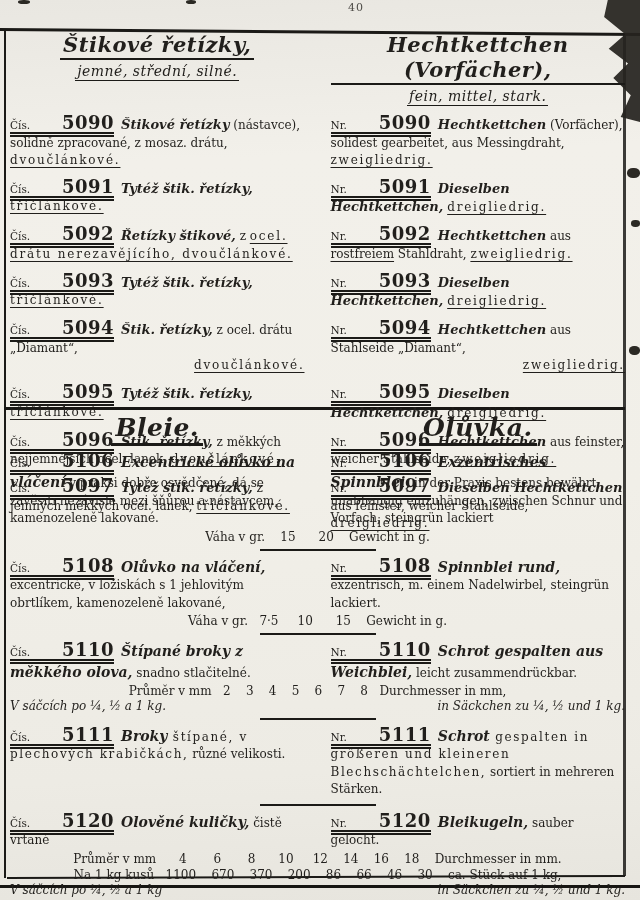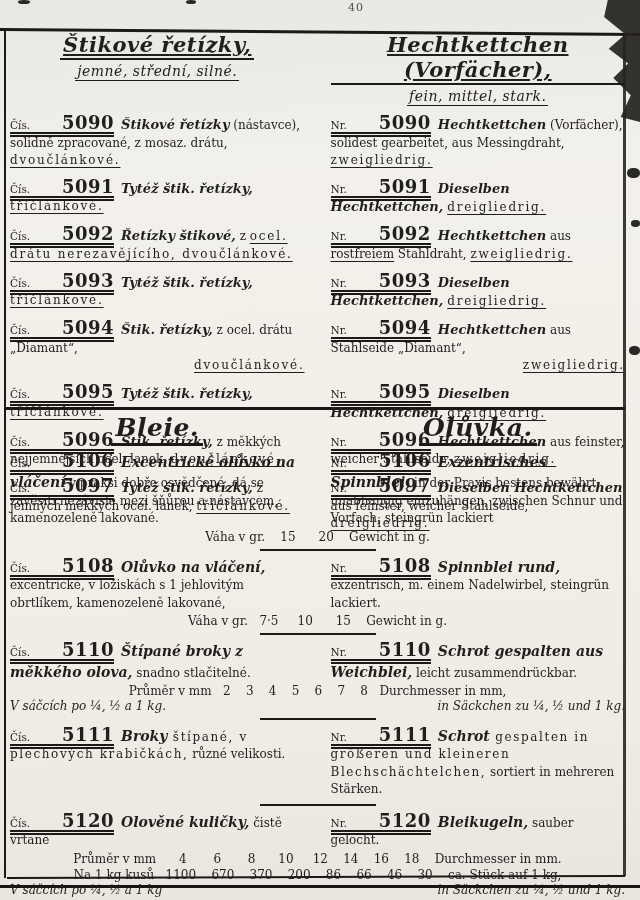--- a/index.html
+++ b/index.html
@@ -24,21 +24,21 @@
   .mark-b{right:0;top:220px;width:9px;height:7px;}
   .mark-c{right:0;top:346px;width:11px;height:9px;}
   .mark-d{left:18px;top:0;width:12px;height:4px;}
   .mark-e{left:186px;top:0;width:10px;height:4px;}
   .pageno{position:absolute;left:0;top:1px;width:640px;text-align:center;font-size:11px;color:#4d4b47;filter:blur(.5px);letter-spacing:1px;padding-left:36px;}
   
   .sec1{position:absolute;left:10px;top:32px;width:615px;}
   .sec2{position:absolute;left:10px;top:413px;width:615px;}
   .cols{display:grid;grid-template-columns:1fr 1fr;column-gap:26px;}
   .colhead{text-align:center;}
-  .h1{display:inline-block;font-size:21px;font-weight:bold;font-style:italic;letter-spacing:.5px;border-bottom:2.5px solid #1b1a17;padding:0 3px 1px;text-decoration:underline;}
+  .h1{display:inline-block;font-size:21px;font-weight:bold;font-style:italic;letter-spacing:.5px;border-bottom:2.5px solid #1b1a17;padding:0 3px 1px;}
   .h1sub{display:inline-block;font-size:14px;font-style:italic;letter-spacing:.5px;border-bottom:1.6px solid #1b1a17;padding:0 2px 1px;margin-top:3px;}
   .h2{display:inline-block;font-size:25px;font-weight:bold;font-style:italic;letter-spacing:.5px;border-bottom:3px solid #1b1a17;padding:0 4px 1px;}
   .pair{display:grid;grid-template-columns:1fr 1fr;column-gap:26px;margin-top:8px;}
   .sec2 .pair{margin-top:6px;}
   .item{font-size:12px;line-height:1.45;margin:0;text-align:left;}
   .numgrp{white-space:nowrap;border-bottom:5px double #1b1a17;padding-bottom:0;margin-right:7px;}
   .numlabel{font-size:10.5px;}
   .num{font-size:18px;font-weight:bold;letter-spacing:.5px;line-height:1;margin-left:28px;}
   
   .r-lead{font-weight:bold;font-style:italic;font-size:13px;}

